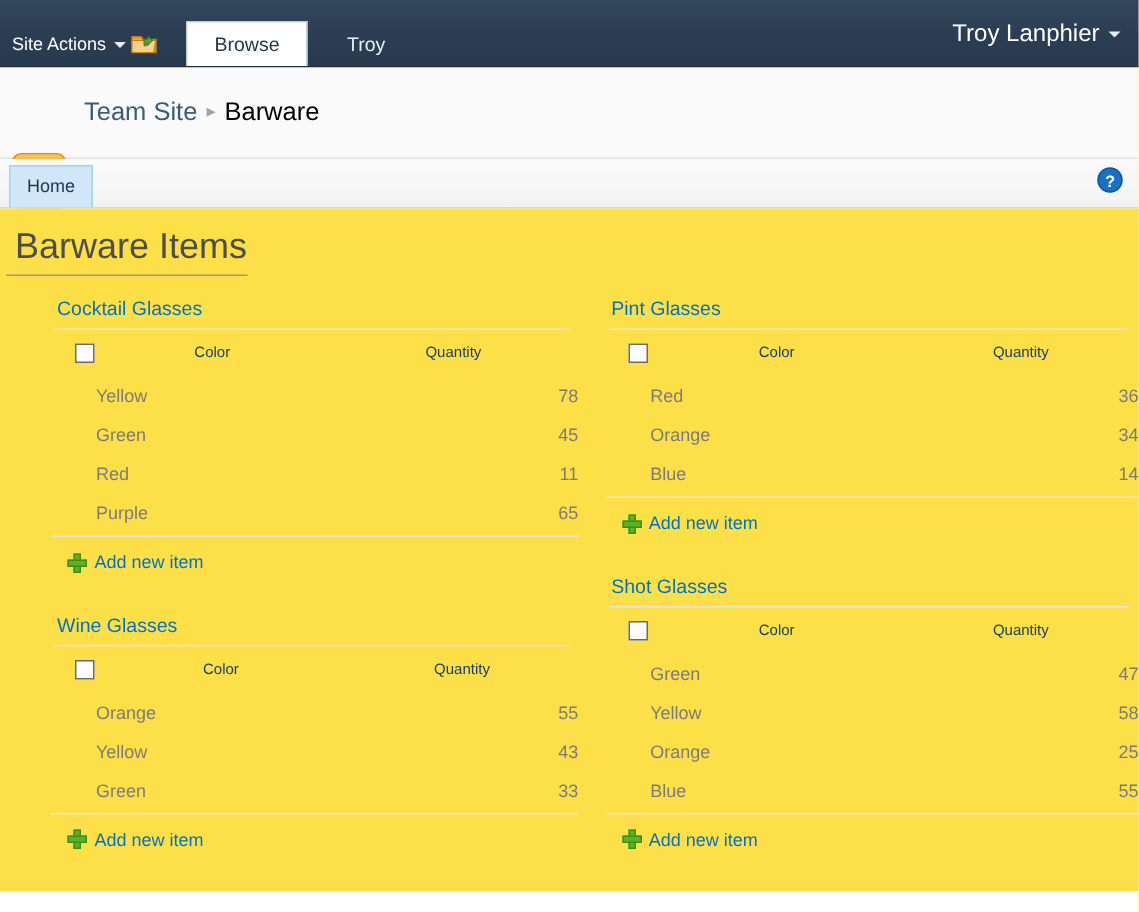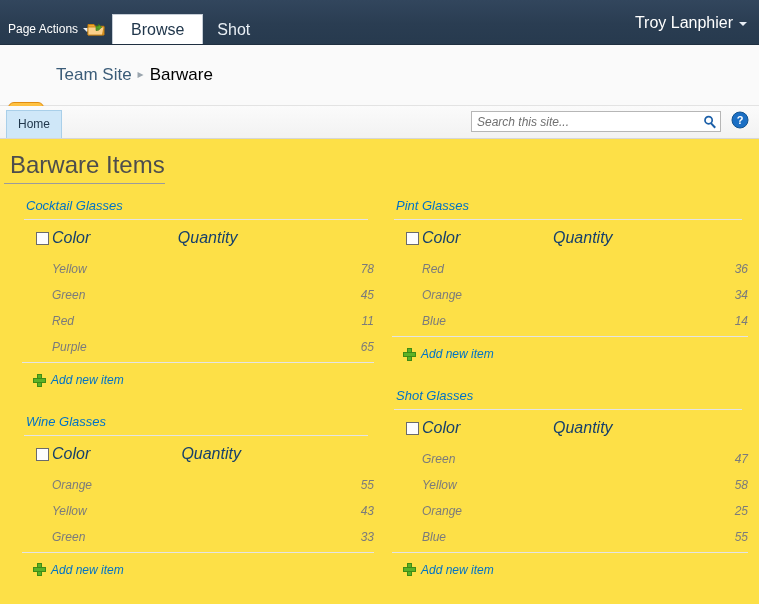--- a/index.html
+++ b/index.html
@@ -49,26 +49,27 @@
     height: 16px;
   }
   .tab-strip {
     position: absolute;
     left: 112px;
     bottom: 0;
     display: flex;
     align-items: flex-end;
   }
   .ribbon-tab {
-    font-size: 16px;
+    font-size: 13px;
     color: #e9eff5;
     padding: 6px 14px 5px 14px;
     height: 18px;
     line-height: 18px;
     white-space: nowrap;
+    margin-left: 12px;
   }
   .ribbon-tab.active {
     background: #ffffff;
     color: #21374c;
     border-left: 1px solid #c5cdd6;
     border-right: 1px solid #c5cdd6;
     border-top: 1px solid #c5cdd6;
     padding: 6px 18px 5px 18px;
   }
   .welcome-menu {
@@ -204,22 +205,21 @@
     border-bottom: 1px solid #9b9b9b;
     display: inline-block;
     line-height: 1.05;
   }
   .title-underline-wrap {
     padding-left: 4px;
   }
 
   .webpart-grid {
     display: flex;
-    padding: 14px 0 0 0;
-    font-style: italic;
+    padding: 14px 0 0 12px;
   }
   .wp-col {
     width: 374px;
   }
   .wp-col.left { padding-left: 22px; box-sizing: border-box; }
   .wp-col.right { padding-left: 18px; box-sizing: border-box; }
 
   .webpart {
     margin-bottom: 27px;
   }
@@ -234,24 +234,24 @@
     background: #e4e4e4;
     margin: 0 6px 0 2px;
   }
   table.wp-table {
     border-collapse: collapse;
     width: 100%;
     margin-top: 0;
   }
   table.wp-table th {
     font-weight: normal;
-    font-size: 16px;
+    font-size: 10px;
     color: #17406b;
     padding: 9px 0 9px 0;
-    text-align: left;
+    text-align: center;
     vertical-align: middle;
   }
   th.col-check { width: 30px; padding-left: 14px; }
   th.col-name  { text-align: left; padding-left: 4px; }
   th.col-qty   { text-align: right; padding-right: 24px; }
   table.wp-table td {
     font-size: 12px;
     color: #7b7b7b;
     padding: 6px 0 6px 0;
     vertical-align: middle;
@@ -302,37 +302,37 @@
     color: #0072c6;
     vertical-align: middle;
   }
 </style>
 </head>
 <body>
 
 <div class="ribbon-bar">
 
   <div class="site-actions">
-    <span>Page Actions</span><span class="caret"></span>
+    <span>Site Actions</span><span class="caret"></span>
   </div>
 
   <span class="nav-folder-icon">
     <svg width="18" height="16" viewBox="0 0 18 16">
       <path d="M1 3.5h6l1.4 1.8H17V14H1z" fill="#f0a830" stroke="#c37f10" stroke-width="1"></path>
       <path d="M1 6h16l-1.6 8H1z" fill="#fbd08a" stroke="#c37f10" stroke-width=".8"></path>
       <path d="M9 9.5V5.2h2.4V3l3.2 3.2-3.2 3.2V7.2H10.5v2.3z" fill="#57a927" stroke="#2f7112" stroke-width=".6"></path>
     </svg>
   </span>
 
   <div class="tab-strip">
     <div class="ribbon-tab active">
       <span>Browse</span>
     </div>
     <div class="ribbon-tab">
-      <span>Shot</span>
+      <span>Troy</span>
     </div>
   </div>
 
   <div class="welcome-menu">
     <span>Troy Lanphier</span><span class="caret"></span>
   </div>
 </div>
 
 <div class="title-area">
   <div class="site-logo">
@@ -350,29 +350,20 @@
   </div>
 </div>
 
 <div class="nav-row">
   <div class="top-nav">
     <div class="nav-tab">
       <span>Home</span>
     </div>
   </div>
 
-  <div class="search-box">
-    <div class="search-input-text">Search this site...</div>
-    <span class="search-go">
-      <svg width="14" height="14" viewBox="0 0 14 14">
-        <circle cx="5.6" cy="5.2" r="3.6" fill="none" stroke="#1b5fa8" stroke-width="1.7"></circle>
-        <line x1="7.9" y1="8.1" x2="12.2" y2="12.8" stroke="#1b5fa8" stroke-width="2"></line>
-      </svg>
-    </span>
-  </div>
 
   <span class="help-icon">
     <svg width="18" height="18" viewBox="0 0 18 18">
       <circle cx="9" cy="9" r="8" fill="#1b6fc4" stroke="#13538f" stroke-width="1"></circle>
       <text x="9" y="13.4" text-anchor="middle" font-family="Liberation Sans, sans-serif" font-size="11" font-weight="bold" fill="#ffffff">?</text>
     </svg>
   </span>
 </div>
 
 <div class="page-body">

